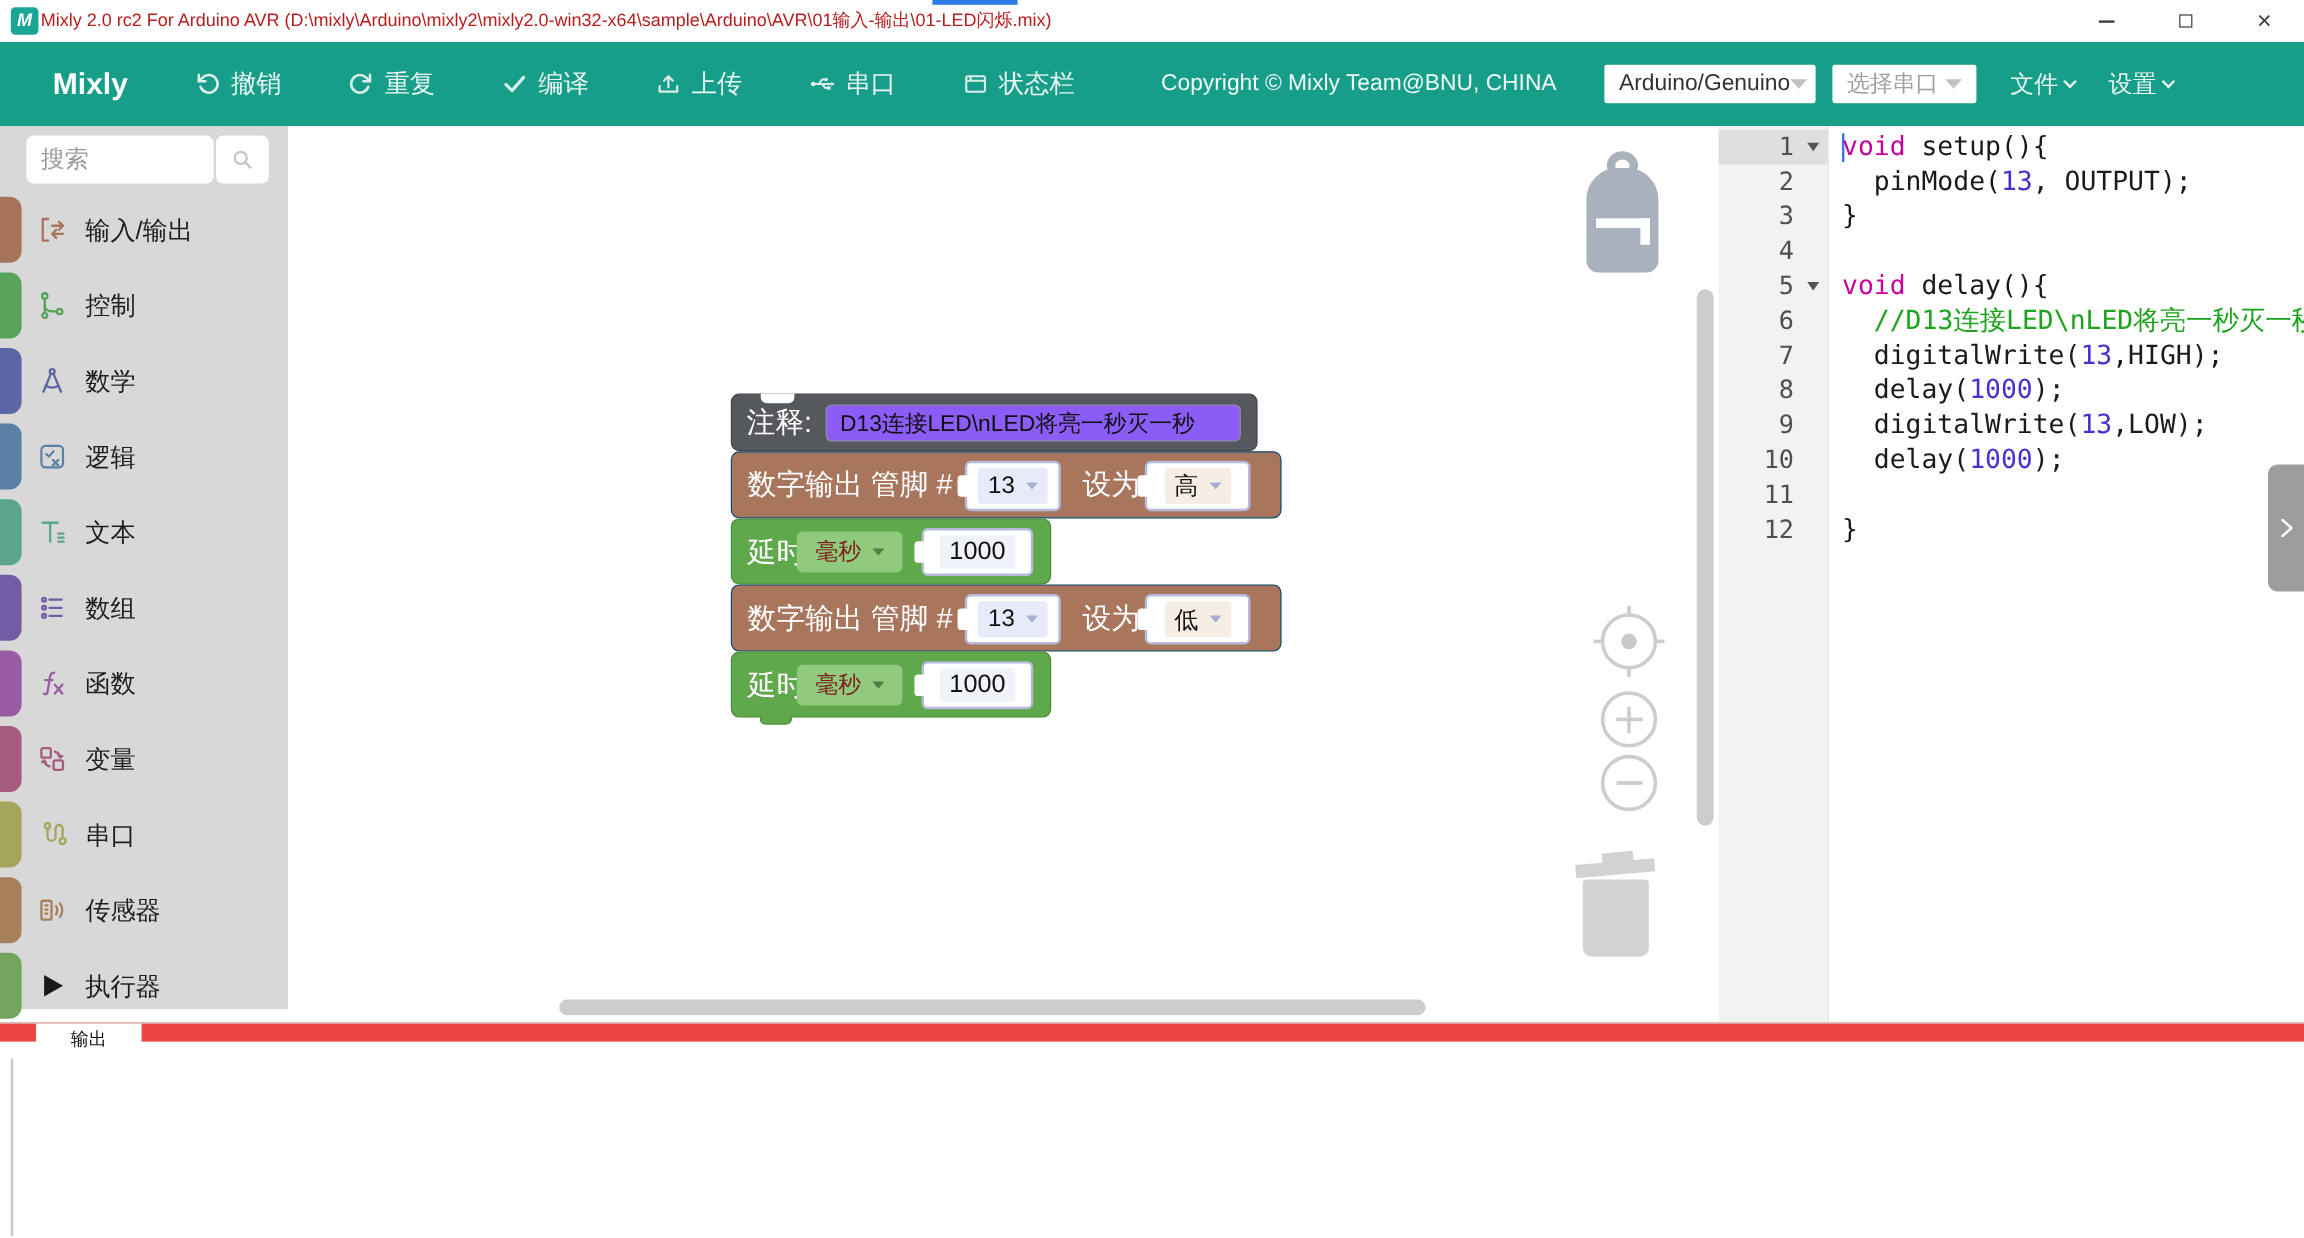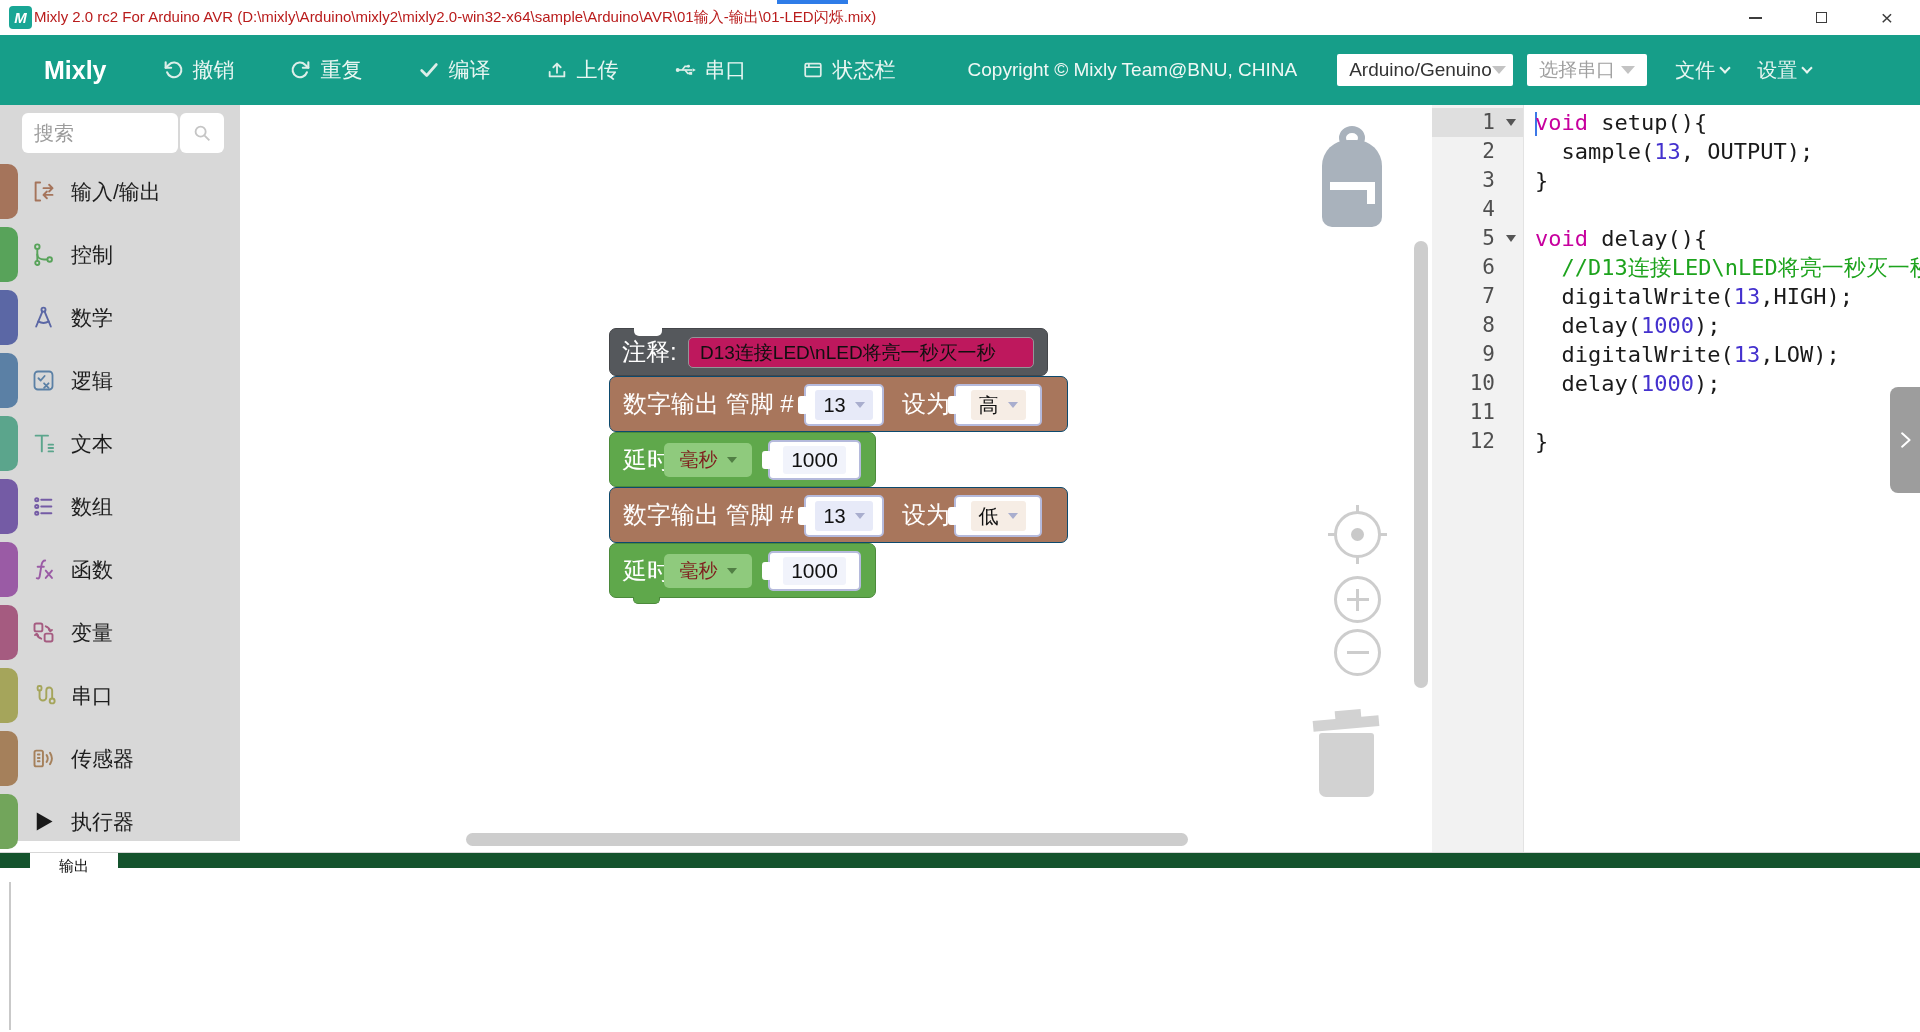--- a/index.html
+++ b/index.html
@@ -78,21 +78,21 @@
 
   .scroll{position:absolute;background:#CDCDCD;border-radius:7px}
 
   
   .block{position:absolute;border-radius:7px}
   .blk-comment{border:1px solid #44464a}
   .blk-io{border:1px solid #0c4a6e}
   .blk-delay{border:1px solid #4B8A3B}
   .blk-label{position:absolute;color:#fff;font-size:24px;top:50%;transform:translateY(-50%);white-space:nowrap}
   .notch-top{position:absolute;left:24px;top:-1px;width:28px;height:8px;background:#fff;border-radius:0 0 5px 5px}
-  .cmt-field{position:absolute;left:78px;top:8px;width:346px;height:31px;background:#be185d;border:1px solid #939698;
+  .cmt-field{position:absolute;left:78px;top:8px;width:346px;height:31px;background:#8b5cf6;border:1px solid #939698;
              border-radius:5px;font-size:19px;color:#101010;display:flex;align-items:center;
              padding:0 11px;white-space:nowrap;overflow:hidden}
   .socket{position:absolute;background:#fff;border:2px solid #B5BADC;border-radius:5px;
           display:flex;align-items:center;justify-content:center}
   .socket::before{content:"";position:absolute;left:-8px;top:50%;transform:translateY(-50%);
                   width:10px;height:18px;background:#fff;border-radius:3px}
   .field{display:flex;align-items:center;border-radius:3px;height:calc(100% - 8px);
          font-size:20px;color:#111;gap:9px;padding:0 8px;cursor:pointer}
   .f-pin{background:#E7EAF8}
   .f-level{background:#F6EDE5}
@@ -114,21 +114,21 @@
         border-right:5px solid transparent;border-top:7px solid #555;cursor:pointer}
   .codebox{position:absolute;left:93px;top:3px;right:0;bottom:0;overflow:hidden}
   .code-line{height:29px;line-height:29px;white-space:pre;font-family:"DejaVu Sans Mono",monospace;
              font-size:22px;color:var(--plain);padding-left:10px}
   .tk-kw{color:var(--kw)} .tk-num{color:var(--num)} .tk-cmt{color:var(--cmt)} .tk-plain{color:var(--plain)}
   .caret{display:inline-block;width:2px;height:24px;background:#3C78E7;vertical-align:middle;margin-right:-2px}
   .collapse-handle{position:absolute;right:0;top:387px;width:30px;height:106px;background:#9D9D9D;
                    border-radius:8px 0 0 8px;display:flex;align-items:center;justify-content:center;cursor:pointer}
 
   
-  .output-bar{position:absolute;left:0;top:852px;width:1920px;height:16px;background:#14532d;border-top:1px solid #D7D7D7}
+  .output-bar{position:absolute;left:0;top:852px;width:1920px;height:16px;background:#ef4444;border-top:1px solid #D7D7D7}
   .output-tab{position:absolute;left:30px;top:0;width:88px;height:26px;background:#fff;display:flex;
               align-items:center;justify-content:center;font-size:15px;color:#111;cursor:pointer}
   .output-area{position:absolute;left:0;top:878px;width:1920px;height:154px;background:#fff}
   .output-edge{position:absolute;left:9px;top:4px;width:2px;height:148px;background:#C9C9C9}
 </style>
 </head>
 <body>
 
 <div class="titlebar">
   <div class="app-icon">M</div>
@@ -473,21 +473,21 @@
       <div class="gutter-line"><span>6</span></div>
       <div class="gutter-line"><span>7</span></div>
       <div class="gutter-line"><span>8</span></div>
       <div class="gutter-line"><span>9</span></div>
       <div class="gutter-line"><span>10</span></div>
       <div class="gutter-line"><span>11</span></div>
       <div class="gutter-line"><span>12</span></div>
     </div>
   <div class="codebox" id="codebox">
       <div class="code-line"><span class="caret"></span><span class="tk-kw">void</span><span class="tk-plain"> setup(){</span></div>
-      <div class="code-line"><span class="tk-plain">  sample(</span><span class="tk-num">13</span><span class="tk-plain">, OUTPUT);</span></div>
+      <div class="code-line"><span class="tk-plain">  pinMode(</span><span class="tk-num">13</span><span class="tk-plain">, OUTPUT);</span></div>
       <div class="code-line"><span class="tk-plain">}</span></div>
       <div class="code-line"></div>
       <div class="code-line"><span class="tk-kw">void</span><span class="tk-plain"> delay(){</span></div>
       <div class="code-line"><span class="tk-plain">  </span><span class="tk-cmt">//D13连接LED\nLED将亮一秒灭一秒</span></div>
       <div class="code-line"><span class="tk-plain">  digitalWrite(</span><span class="tk-num">13</span><span class="tk-plain">,HIGH);</span></div>
       <div class="code-line"><span class="tk-plain">  delay(</span><span class="tk-num">1000</span><span class="tk-plain">);</span></div>
       <div class="code-line"><span class="tk-plain">  digitalWrite(</span><span class="tk-num">13</span><span class="tk-plain">,LOW);</span></div>
       <div class="code-line"><span class="tk-plain">  delay(</span><span class="tk-num">1000</span><span class="tk-plain">);</span></div>
       <div class="code-line"></div>
       <div class="code-line"><span class="tk-plain">}</span></div>

